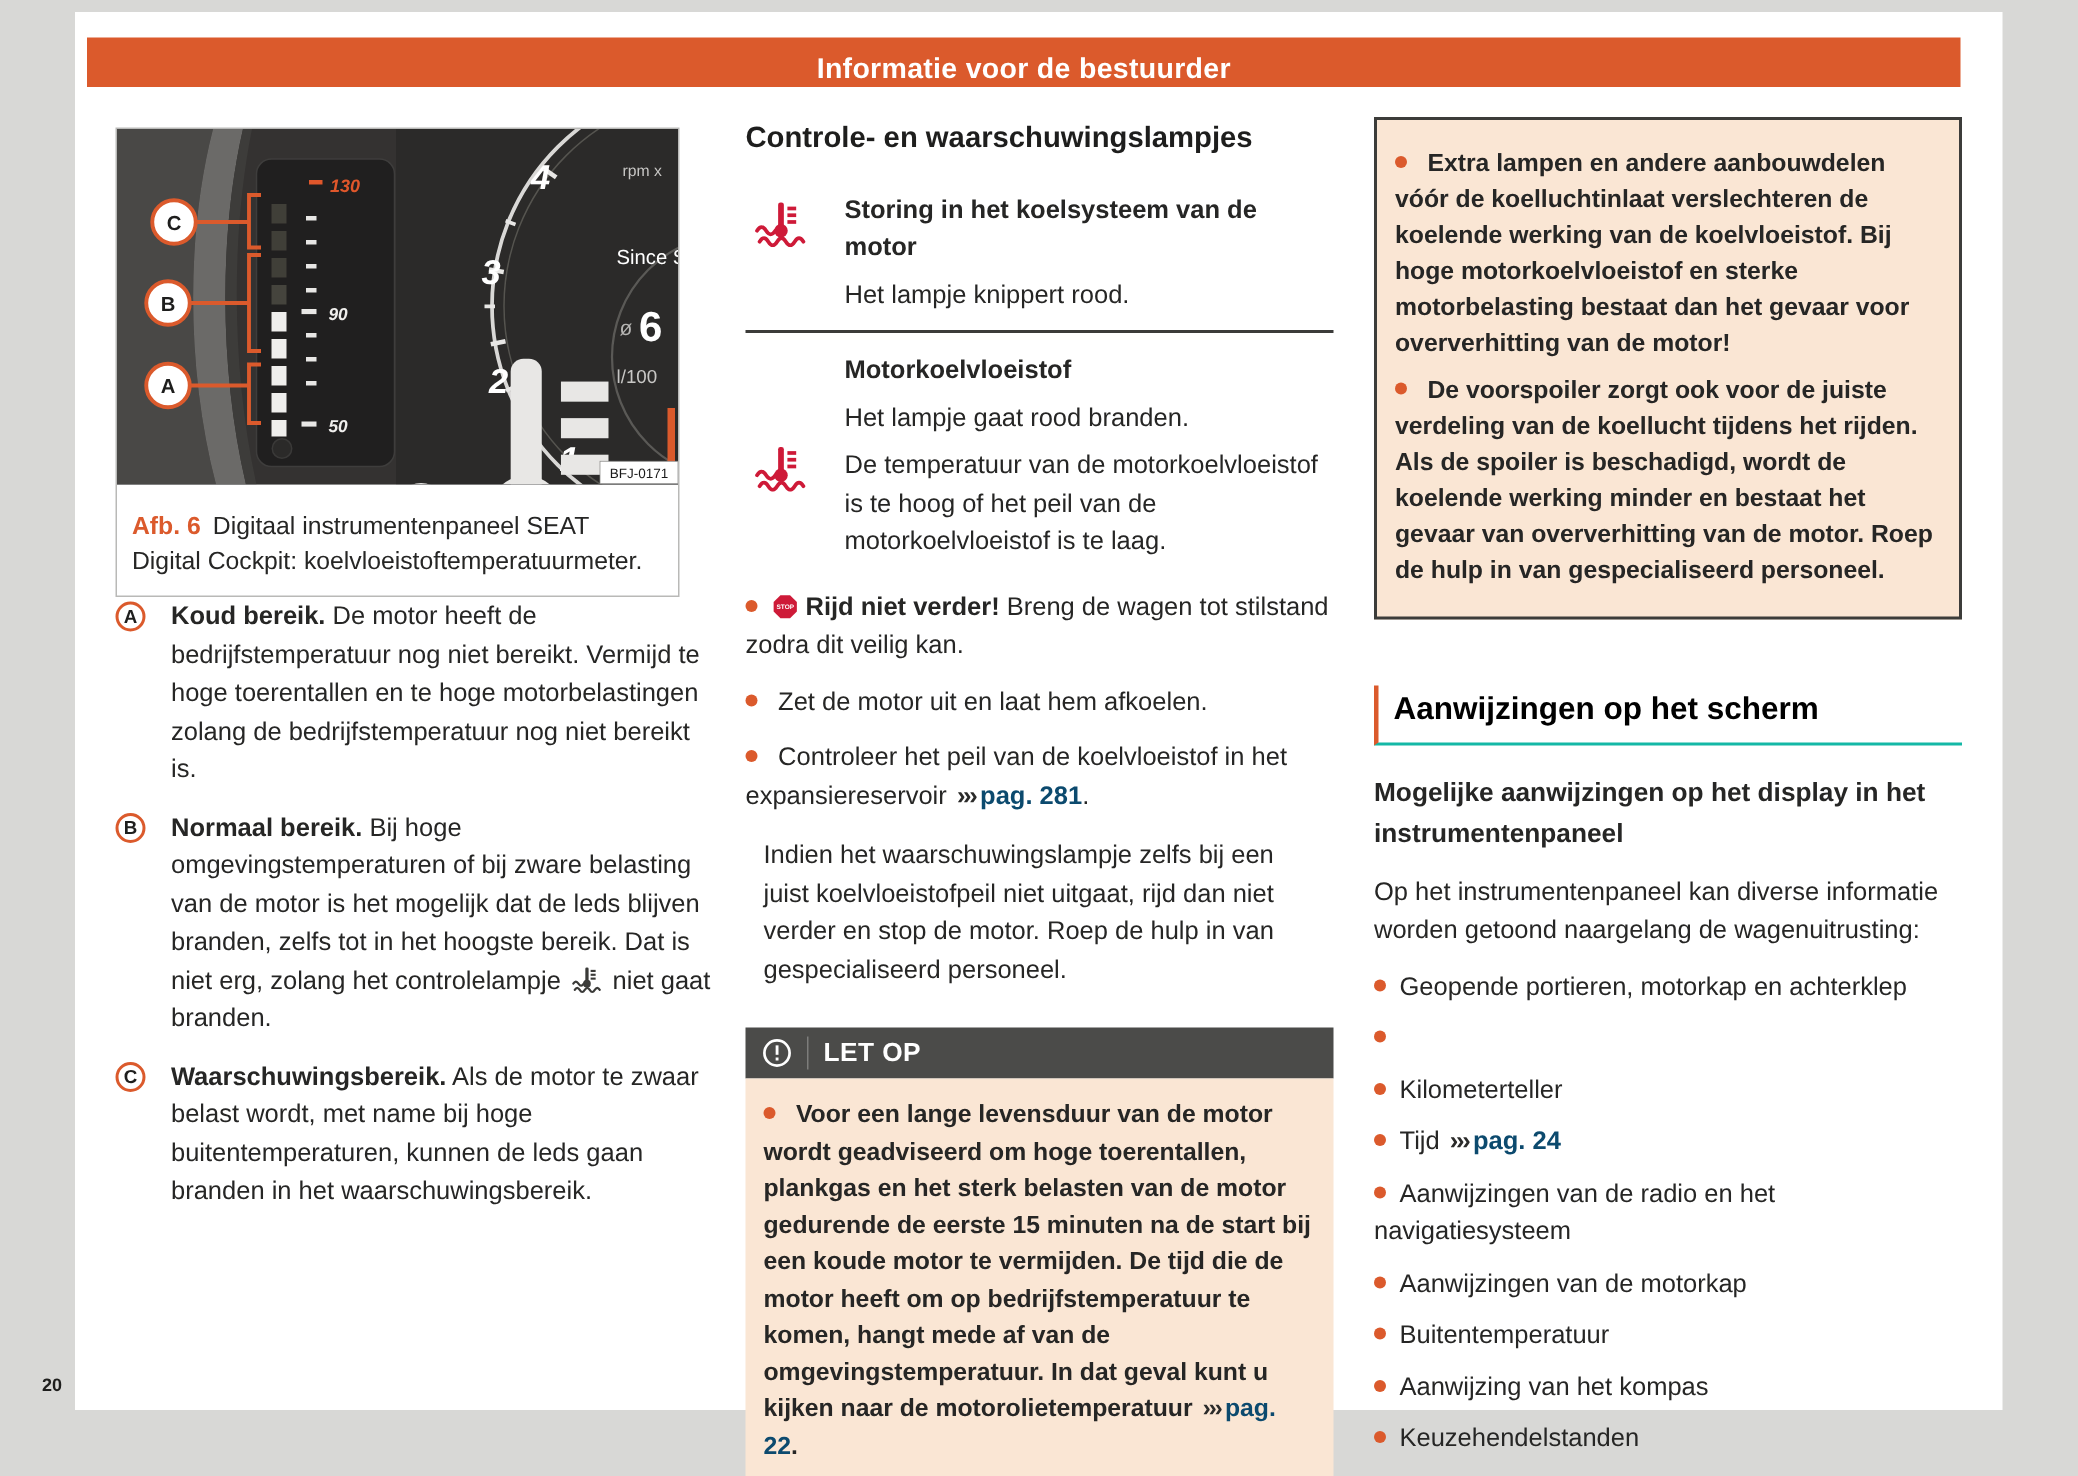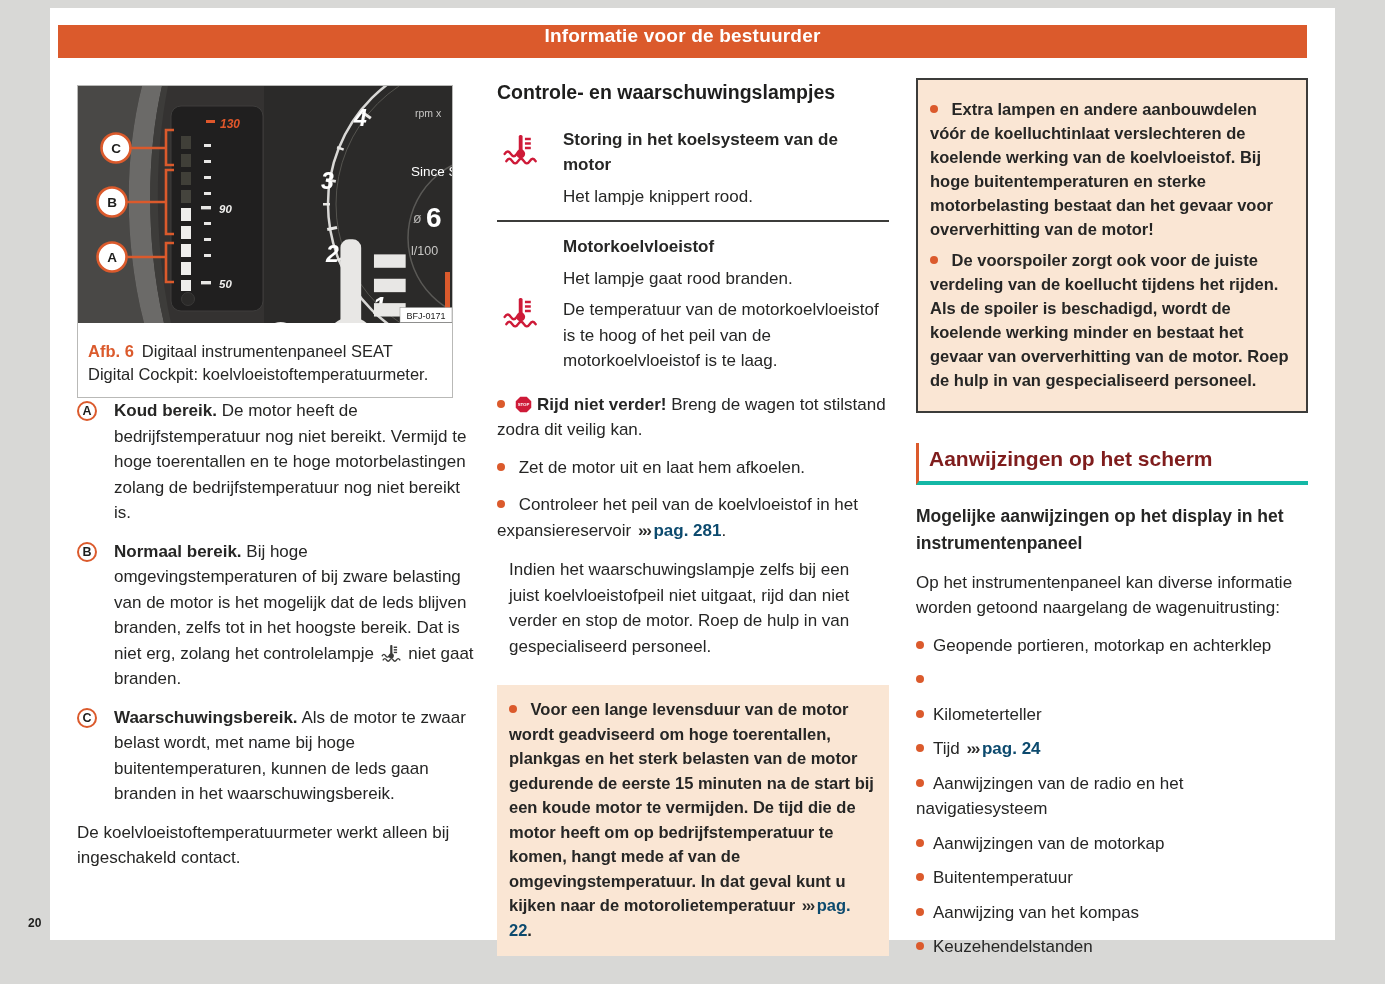--- a/index.html
+++ b/index.html
@@ -4,21 +4,21 @@
 <style>
   html,body{margin:0;padding:0}
   body{
     width:1385px;height:984px;position:relative;overflow:hidden;
     background:#d8d8d6;color:#262625;
     font-family:"Liberation Sans", sans-serif;
   }
   .page{position:absolute;left:50px;top:8px;width:1285px;height:932px;background:#ffffff}
   .titlebar{
     position:absolute;left:8px;top:17px;width:1249px;height:33px;background:#db5a2c;
-    color:#fff;font-weight:bold;font-size:19px;display:flex;align-items:flex-start;justify-content:center;
+    color:#fff;font-weight:bold;font-size:19px;display:flex;align-items:flex-end;justify-content:center;
     letter-spacing:.2px;
   }
   .pagenum{position:absolute;left:28px;top:916px;font-size:12px;font-weight:bold;color:#1e1e1d}
 
   
   .fig{position:absolute;left:27px;top:77px;width:376px;margin:0;border:1px solid #b9b9b7;background:#fff;box-sizing:border-box}
   .fig-img{width:374px;height:237px;overflow:hidden;background:#2f2e2d;display:block}
   figcaption{padding:17px 10px 11px;font-size:16.5px;line-height:23px;color:#262625}
   .afb{color:#db5a2c;font-weight:bold;margin-right:8px}
 
@@ -58,22 +58,22 @@
   .letop-head .sep{width:1px;height:22px;background:#7d7d7b;margin:0 10px}
   .letop-body{background:#fae6d4;padding:12px 12px 14px;font-weight:bold;font-size:16.5px;line-height:24.5px}
   .letop-body p{margin:0}
 
   .notebox{
     border:2px solid #3c3c3a;background:#fae6d4;padding:10px 12px 12px;
     font-weight:bold;font-size:16.5px;line-height:24px;box-sizing:border-box;
   }
   .notebox p{margin:7px 0}
   .screen-head{
-    margin:30px 0 0;padding:3px 0 9px 10px;border-left:3px solid #db5a2c;border-bottom:4px solid #14b8a6;
-    font-size:21px;font-weight:bold;color:#7f1d1d;
+    margin:44px 0 0;padding:3px 0 9px 10px;border-left:3px solid #db5a2c;border-bottom:2px solid #14b8a6;
+    font-size:21px;font-weight:bold;color:#000000;
   }
   .screen-sub{font-weight:bold;font-size:17.5px;line-height:27px;margin:18px 0 0}
   .screen-intro{margin:13px 0 12px}
   .screen-list p{margin:0 0 9px}
 </style>
 </head>
 <body>
 
 <svg width="0" height="0" style="position:absolute" aria-hidden="true">
   <defs>
@@ -201,21 +201,20 @@
       <svg class="ic-coolant-inline">
           <use href="#ic-coolant" width="21" height="18"></use>
         </svg>
       <span>niet gaat branden.</span>
     </div>
     <div class="abc-item">
       <span class="abc-marker">C</span>
       <b>Waarschuwingsbereik.</b>
       <span>Als de motor te zwaar belast wordt, met name bij hoge buitentemperaturen, kunnen de leds gaan branden in het waarschuwingsbereik.</span>
     </div>
-    <p class="leftnote">De koelvloeistoftemperatuurmeter werkt alleen bij ingeschakeld contact.</p>
   </section>
 
   <section class="col-mid">
     <h2 class="mid-h">Controle- en waarschuwingslampjes</h2>
 
     <div class="lamp">
       <svg class="licon" style="top:6px" width="36" height="32" viewBox="0 0 32 28">
           <use href="#ic-coolant" width="32" height="28"></use>
         </svg>
       <p class="lamp-title">Storing in het koelsysteem van de motor</p>
@@ -247,35 +246,44 @@
     </p>
     <p class="action">
       <span class="dot"></span>
       <span>Controleer het peil van de koelvloeistof in het expansiereservoir</span>
       <span class="arrows">›››</span><span class="pagelink">pag. 281</span><span>.</span>
     </p>
 
     <p class="mid-para">Indien het waarschuwingslampje zelfs bij een juist koelvloeistofpeil niet uitgaat, rijd dan niet verder en stop de motor. Roep de hulp in van gespecialiseerd personeel.</p>
 
     <div class="letop">
+      <div class="letop-head">
+        <svg width="20" height="20" viewBox="0 0 20 20">
+          <circle cx="10" cy="10" r="8.4" fill="none" stroke="#ffffff" stroke-width="1.8"></circle>
+          <rect x="9.1" y="4.9" width="1.9" height="6.3" fill="#ffffff"></rect>
+          <rect x="9.1" y="13" width="1.9" height="2" fill="#ffffff"></rect>
+        </svg>
+        <span class="sep"></span>
+        <span>LET OP</span>
+      </div>
       <div class="letop-body">
         <p>
           <span class="dot"></span>
           <span>Voor een lange levensduur van de motor wordt geadviseerd om hoge toerentallen, plankgas en het sterk belasten van de motor gedurende de eerste 15 minuten na de start bij een koude motor te vermijden. De tijd die de motor heeft om op bedrijfstemperatuur te komen, hangt mede af van de omgevingstemperatuur. In dat geval kunt u kijken naar de motorolietemperatuur</span>
           <span class="arrows">›››</span><span class="pagelink">pag. 22</span><span>.</span>
         </p>
       </div>
     </div>
   </section>
 
   <section class="col-right">
     <div class="notebox">
       <p>
         <span class="dot"></span>
-        <span>Extra lampen en andere aanbouwdelen vóór de koelluchtinlaat verslechteren de koelende werking van de koelvloeistof. Bij hoge buitentemperaturen en sterke motorbelasting bestaat dan het gevaar voor oververhitting van de motor!</span>
+        <span>Extra lampen en andere aanbouwdelen vóór de koelluchtinlaat verslechteren de koelende werking van de koelvloeistof. Bij hoge motorkoelvloeistof en sterke motorbelasting bestaat dan het gevaar voor oververhitting van de motor!</span>
       </p>
       <p>
         <span class="dot"></span>
         <span>De voorspoiler zorgt ook voor de juiste verdeling van de koellucht tijdens het rijden. Als de spoiler is beschadigd, wordt de koelende werking minder en bestaat het gevaar van oververhitting van de motor. Roep de hulp in van gespecialiseerd personeel.</span>
       </p>
     </div>
 
     <h2 class="screen-head">Aanwijzingen op het scherm</h2>
     <p class="screen-sub">Mogelijke aanwijzingen op het display in het instrumentenpaneel</p>
     <p class="screen-intro">Op het instrumentenpaneel kan diverse informatie worden getoond naargelang de wagenuitrusting:</p>

